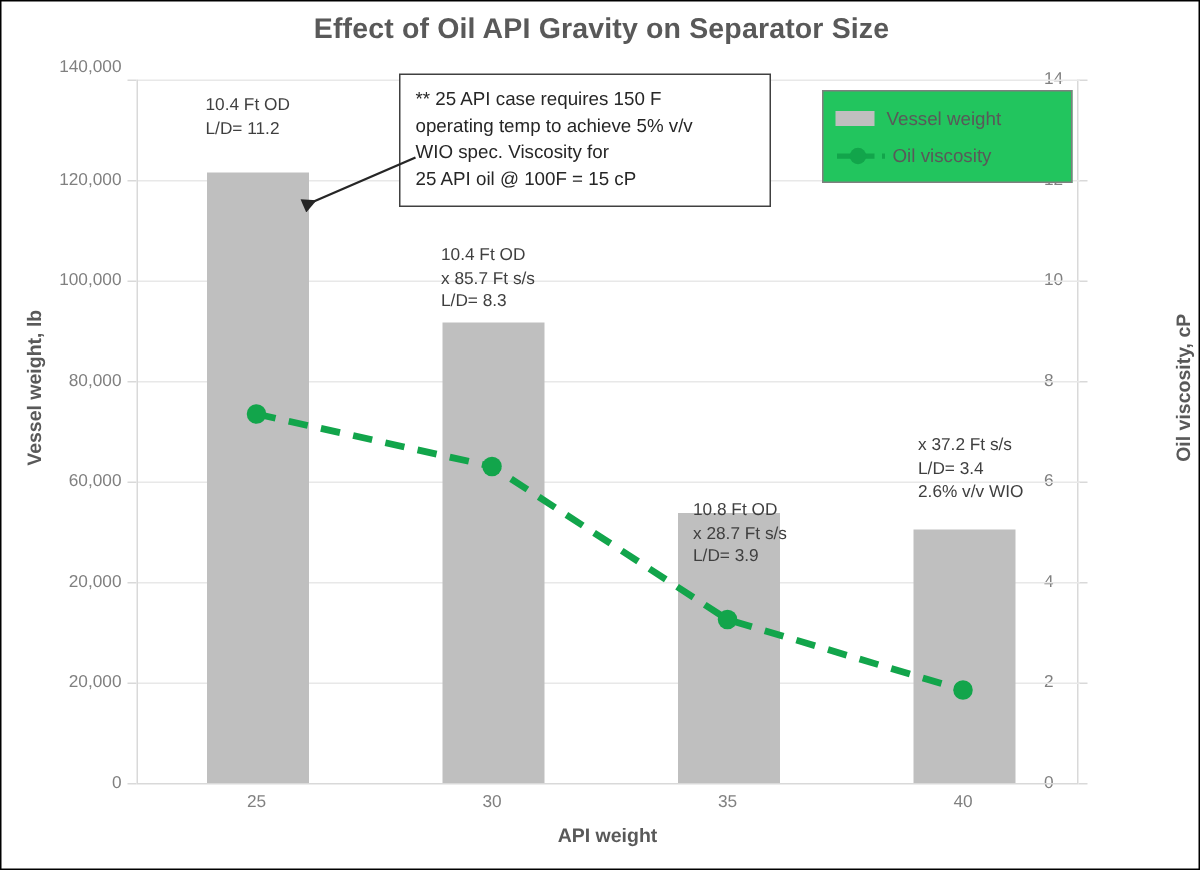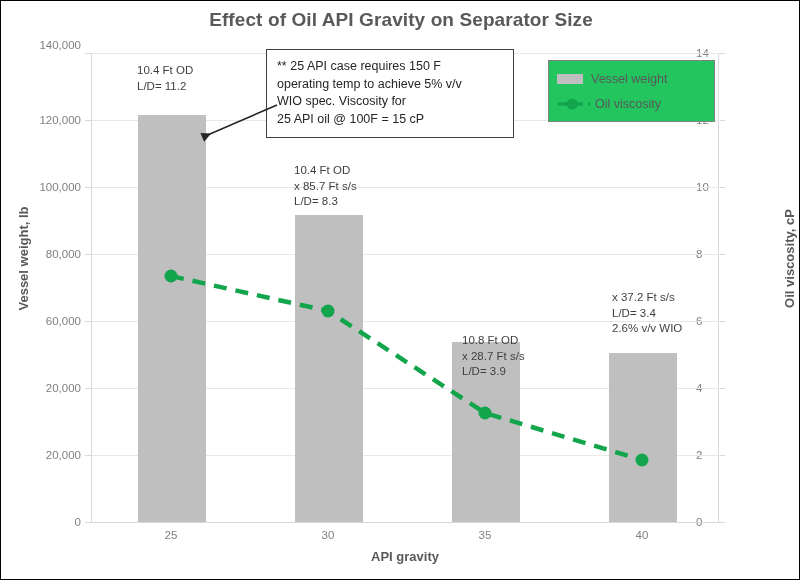--- a/index.html
+++ b/index.html
@@ -216,21 +216,21 @@
 <body>
 
 <div id="chart-root">
 
   <div id="chart-title">Effect of Oil API Gravity on Separator Size</div>
 
   <div id="y-left-title">Vessel weight, lb</div>
 
   <div id="y-right-title">Oil viscosity, cP</div>
 
-  <div id="x-title">API gravity</div>
+  <div id="x-title">API weight</div>
 
   <div>
     <div class="tick-left" style="top:44px">140,000</div>
     <div class="tick-left" style="top:119px">120,000</div>
     <div class="tick-left" style="top:186px">100,000</div>
     <div class="tick-left" style="top:253px">80,000</div>
     <div class="tick-left" style="top:320px">60,000</div>
     <div class="tick-left" style="top:387px">20,000</div>
     <div class="tick-left" style="top:454px">20,000</div>
     <div class="tick-left" style="top:521px">0</div>

